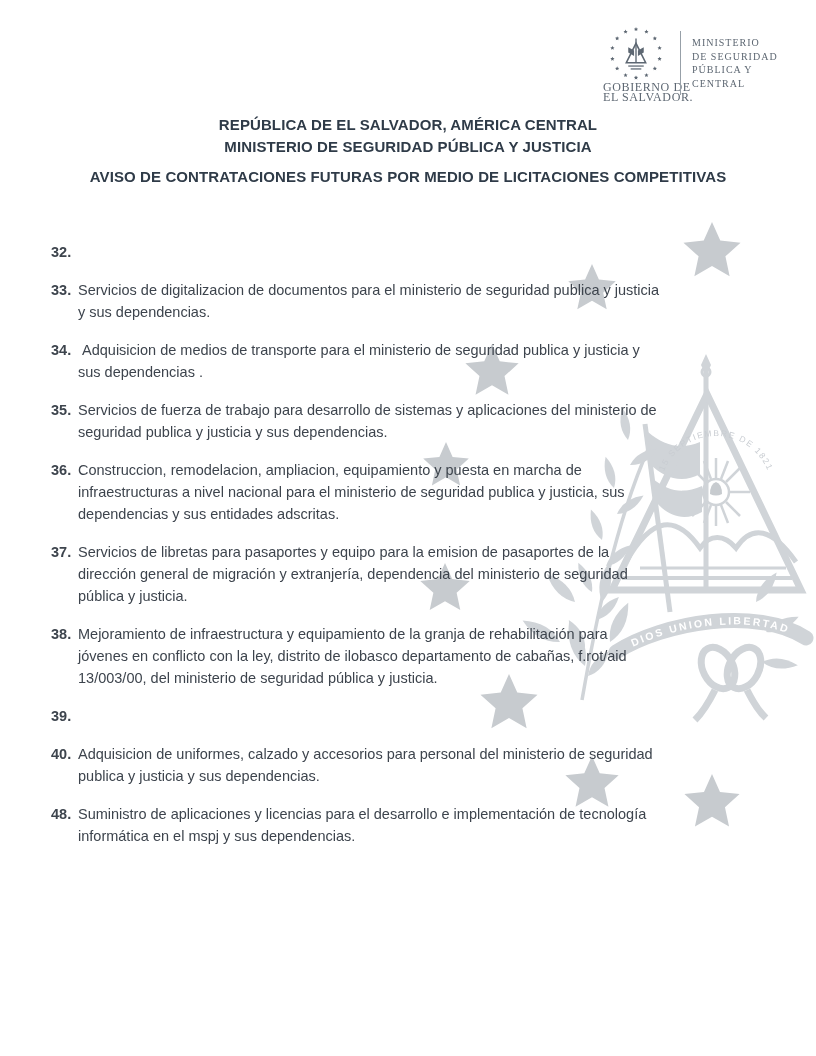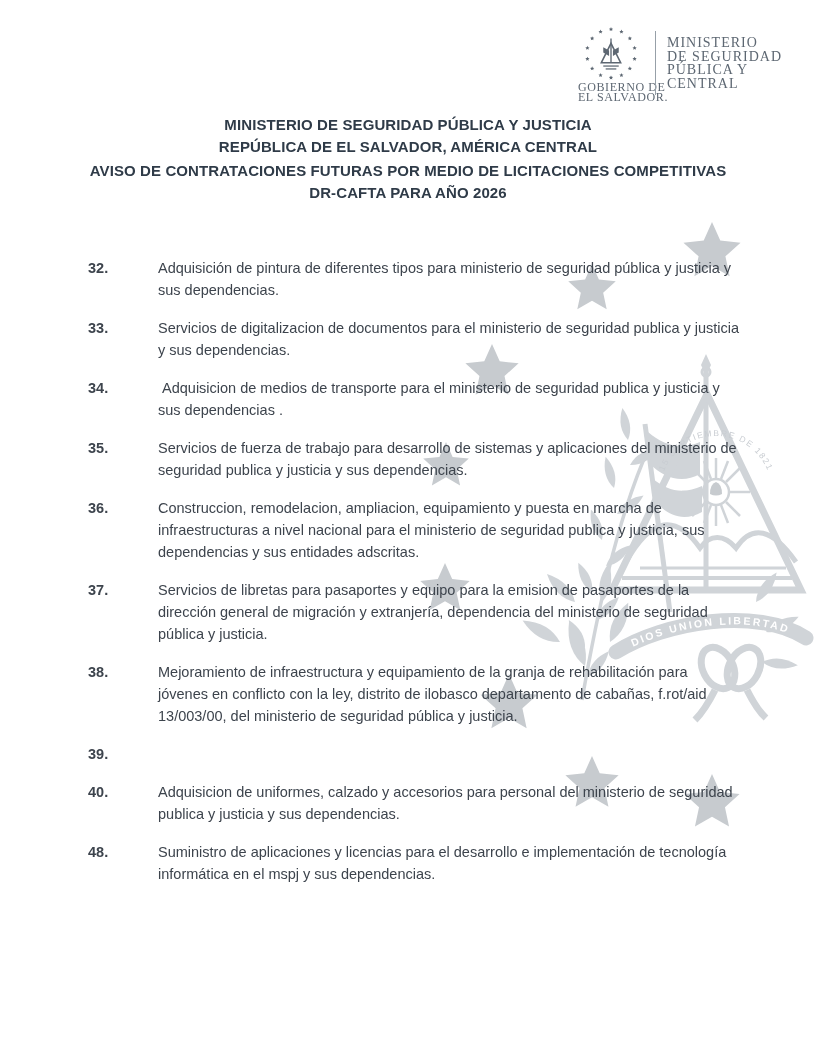--- a/index.html
+++ b/index.html
@@ -28,35 +28,35 @@
   .gov-logo { width: 66px; text-align: center; }
   .gov-logo svg { display: block; margin: 0 auto 1px auto; }
   .gov-name {
     font-family: "Liberation Serif", serif;
     font-size: 12px; line-height: 9.5px; letter-spacing: 0.6px;
     color: #5d6772; white-space: nowrap;
   }
   .brand-divider { width: 1px; height: 64px; background: #97a0a8; }
   .ministry-name {
     font-family: "Liberation Serif", serif;
-    font-size: 14px; line-height: 13.5px; letter-spacing: 1px;
+    font-size: 10px; line-height: 13.5px; letter-spacing: 1px;
     color: #5d6772; padding-right: 2px; min-width: 92px;
   }
 
   
   .titles { position: relative; padding-top: 114px; text-align: center; }
   .title-line {
     font-size: 15px; font-weight: 700; line-height: 22px;
     color: #2f3b48; letter-spacing: 0.1px;
   }
-  .notice-block { margin-top: 2px; }
+  .notice-block { margin-top: 8px; }
 
   
   .list { position: relative; margin-top: 53px; }
-  .item { display: flex; margin-bottom: 16px; padding-left: 88px; gap: 43px; }
+  .item { display: flex; margin-bottom: 16px; padding-left: 51px; }
   .item-num {
     flex: 0 0 27px; font-weight: 700; font-size: 14.5px;
     line-height: 22px; color: #3d444d;
   }
   .item-text {
     width: 655px; font-size: 14.5px; line-height: 22px;
     color: #3d444d; white-space: pre-wrap;
   }
 </style>
 </head>
@@ -196,34 +196,31 @@
     <div class="ministry-name">
       <div>MINISTERIO</div>
       <div>DE SEGURIDAD</div>
       <div>PÚBLICA Y</div>
       <div>CENTRAL</div>
     </div>
   </header>
 
   <section class="titles">
     <div class="org-block">
+      <div class="title-line">REPÚBLICA DE EL SALVADOR, AMÉRICA CENTRAL</div>
       <div class="title-line">MINISTERIO DE SEGURIDAD PÚBLICA Y JUSTICIA</div>
-      <div class="title-line">REPÚBLICA DE EL SALVADOR, AMÉRICA CENTRAL</div>
     </div>
     <div class="notice-block">
       <div class="title-line">AVISO DE CONTRATACIONES FUTURAS POR MEDIO DE LICITACIONES COMPETITIVAS</div>
-      <div class="title-line">DR-CAFTA PARA AÑO 2026</div>
     </div>
   </section>
 
   <section class="list">
     <div class="item">
       <span class="item-num">32.</span>
-      <span class="item-text">Adquisición de pintura de diferentes tipos para ministerio de seguridad pública y justicia y
-sus dependencias.</span>
     </div>
     <div class="item">
       <span class="item-num">33.</span>
       <span class="item-text">Servicios de digitalizacion de documentos para el ministerio de seguridad publica y justicia
 y sus dependencias.</span>
     </div>
     <div class="item">
       <span class="item-num">34.</span>
       <span class="item-text"> Adquisicion de medios de transporte para el ministerio de seguridad publica y justicia y
 sus dependencias .</span>

